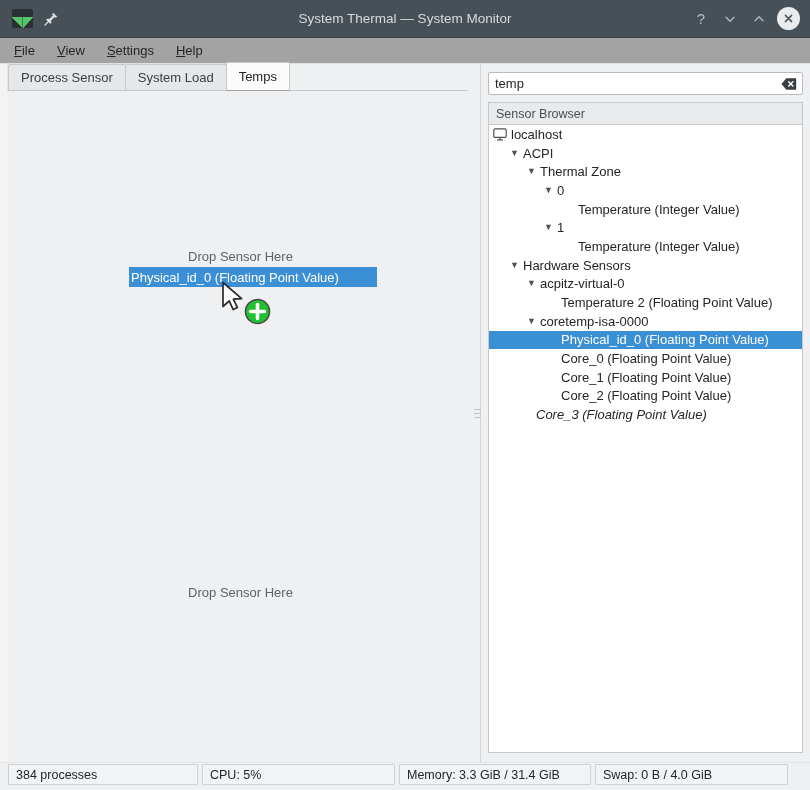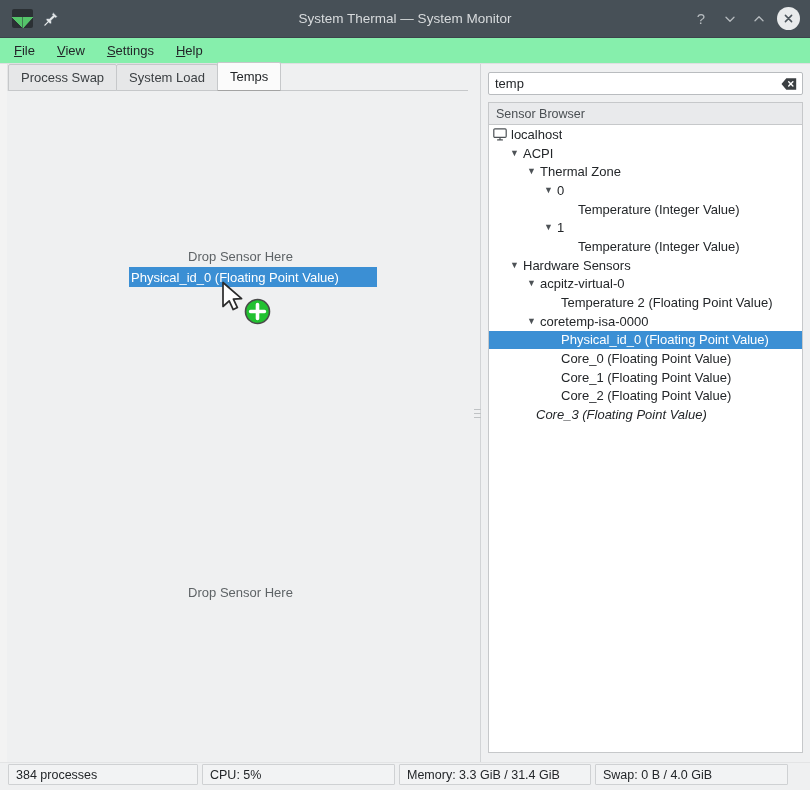--- a/index.html
+++ b/index.html
@@ -95,21 +95,21 @@
     background: #e9ebec;
     color: #475057;
     display: flex;
     align-items: center;
     justify-content: center;
   }
 
   
   .menubar {
     height: 25px;
-    background: #86efac;
+    background: #a3a3a3;
     display: flex;
     align-items: center;
     padding-left: 14px;
     gap: 22px;
     flex: 0 0 auto;
     border-bottom: 1px solid #dfe0e2;
   }
   .menu-item {
     font-size: 13px;
     color: #232629;
@@ -431,21 +431,21 @@
     <div class="menu-item"><u>S</u>ettings</div>
     <div class="menu-item"><u>H</u>elp</div>
   </div>
 
   <div class="body-area">
 
     <div class="left-pane">
       <div class="edge-strip"></div>
 
       <div class="tabbar">
-        <div class="tab">Process Swap</div>
+        <div class="tab">Process Sensor</div>
         <div class="tab">System Load</div>
         <div class="tab active">Temps</div>
       </div>
 
       <div class="drop-area">
         <div class="drop-cell top">
           <div class="drop-label">Drop Sensor Here</div>
         </div>
         <div class="drop-cell bottom">
           <div class="drop-label">Drop Sensor Here</div>

